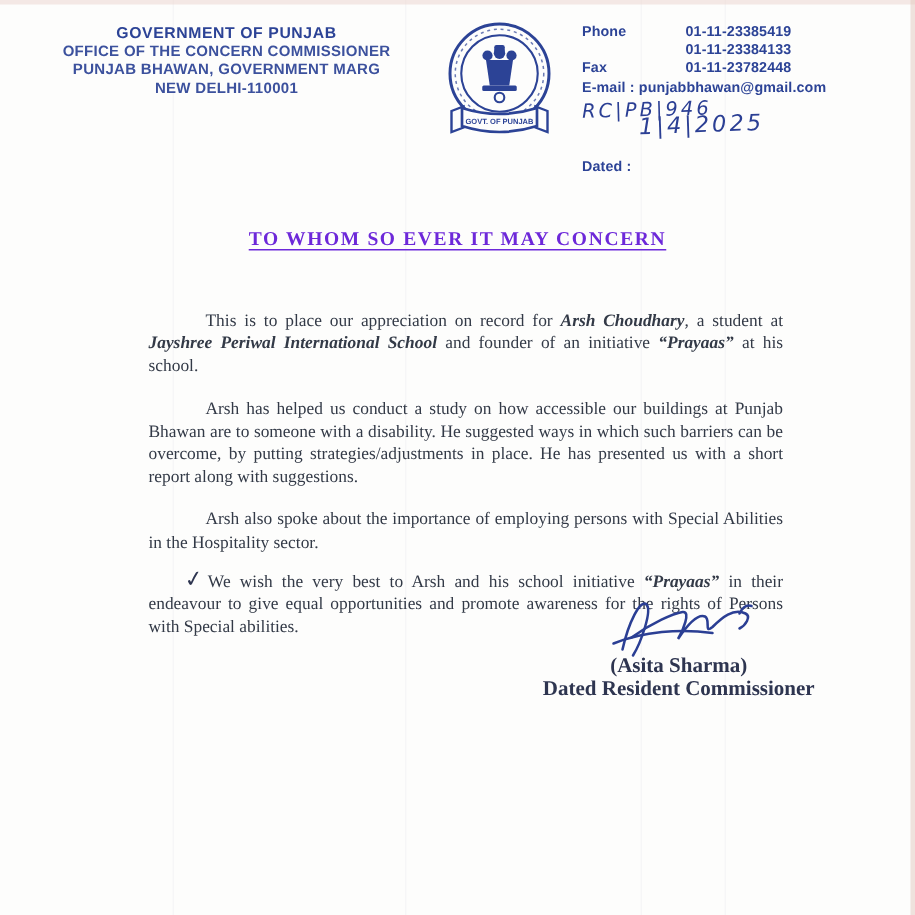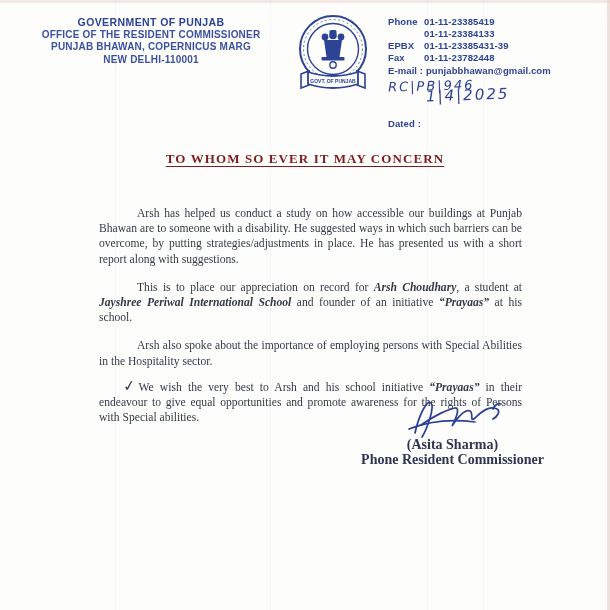--- a/index.html
+++ b/index.html
@@ -22,21 +22,21 @@
     font-family:"Liberation Sans", sans-serif;
     color:#2c4396;
   }
   .org-block{width:242px;text-align:center;line-height:12.5px;padding-top:4px;}
   .org-l1{font-size:10.5px;font-weight:bold;letter-spacing:.4px;}
   .org-l2,.org-l3,.org-l4{font-size:10px;font-weight:bold;opacity:.92;letter-spacing:.2px;}
   .emblem{width:82px;height:84px;flex:0 0 auto;margin-left:6px;}
   .contact-block{width:196px;font-size:9.5px;line-height:12px;font-weight:bold;letter-spacing:.1px;position:relative;padding-top:4px;}
   .c-row{display:flex;}
   .c-label{width:36px;flex:0 0 auto;}
-  .c-val{white-space:nowrap;}
+  .c-val{white-space:nowrap;margin-left:33px;}
   .c-indent{margin-left:36px;}
   .email-row{margin-top:1px;}
   .hand{
     font-family:"DejaVu Sans", sans-serif;
     font-style:italic;
     color:#2b3f94;
     font-weight:normal;
   }
   .ref-hand{
     display:block;
@@ -53,21 +53,21 @@
     letter-spacing:2px;
     transform:rotate(-2deg);
   }
 
   
   .title{
     position:absolute;top:151px;left:0;right:0;
     text-align:center;
     font-size:13px;font-weight:bold;
     letter-spacing:1.1px;
-    color:#7f1d1d;
+    color:#6d28d9;
     text-decoration:underline;
     text-underline-offset:3px;
   }
 
   
   .body-text{
     position:absolute;top:206px;left:99px;width:423px;
     font-size:11.6px;line-height:15.2px;
     color:#333a47;
     text-align:justify;
@@ -104,22 +104,22 @@
   <div class="scan-line" style="left:270px"></div>
   <div class="scan-line" style="left:427px"></div>
   <div class="scan-line" style="left:483px"></div>
   <div class="edge-top"></div>
   <div class="edge-right"></div>
 
   <div class="header">
 
     <div class="org-block">
       <div class="org-l1">GOVERNMENT OF PUNJAB</div>
-      <div class="org-l2">OFFICE OF THE RESIDENT COMMISSIONER</div>
-      <div class="org-l3">PUNJAB BHAWAN, COPERNICUS MARG</div>
+      <div class="org-l2">OFFICE OF THE CONCERN COMMISSIONER</div>
+      <div class="org-l3">PUNJAB BHAWAN, GOVERNMENT MARG</div>
       <div class="org-l4">NEW DELHI-110001</div>
     </div>
 
     <svg class="emblem" viewBox="0 0 82 84">
       <g fill="none" stroke="#2c4396" stroke-width="2">
         <circle cx="41" cy="37" r="33"></circle>
         <circle cx="41" cy="37" r="25.5" stroke-width="1.4"></circle>
       </g>
       <circle cx="41" cy="37" r="29.5" fill="none" stroke="#2c4396" stroke-width="1" stroke-dasharray="2 2.5" opacity="0.7"></circle>
 
@@ -143,57 +143,53 @@
 
     <div class="contact-block">
       <div class="c-row">
         <span class="c-label">Phone</span>
         <span class="c-val">01-11-23385419</span>
       </div>
       <div class="c-indent">
         <span class="c-val">01-11-23384133</span>
       </div>
       <div class="c-row">
-        <span class="c-label">EPBX</span>
-        <span class="c-val">01-11-23385431-39</span>
-      </div>
-      <div class="c-row">
         <span class="c-label">Fax</span>
         <span class="c-val">01-11-23782448</span>
       </div>
       <div class="email-row">
         <span>E-mail :</span>
         <span>punjabbhawan@gmail.com</span>
       </div>
       <span class="hand ref-hand">RC|PB|946</span>
       <div class="dated-row">
         <span class="dated-label">Dated :</span>
         <span class="hand date-hand">1|4|2025</span>
       </div>
     </div>
   </div>
 
   <div class="title">TO WHOM SO EVER IT MAY CONCERN</div>
 
   <div class="body-text">
+    <p><span>This is to place our appreciation on record for </span><span class="bi">Arsh Choudhary</span><span>, a student at </span><span class="bi">Jayshree Periwal International School</span><span> and founder of an initiative </span><span class="bi">“Prayaas”</span><span> at his school.</span></p>
+
     <p>Arsh has helped us conduct a study on how accessible our buildings at Punjab Bhawan are to someone with a disability. He suggested ways in which such barriers can be overcome, by putting strategies/adjustments in place. He has presented us with a short report along with suggestions.</p>
-
-    <p><span>This is to place our appreciation on record for </span><span class="bi">Arsh Choudhary</span><span>, a student at </span><span class="bi">Jayshree Periwal International School</span><span> and founder of an initiative </span><span class="bi">“Prayaas”</span><span> at his school.</span></p>
 
     <p style="margin-bottom:10px;">Arsh also spoke about the importance of employing persons with Special Abilities in the Hospitality sector.</p>
 
     <p class="p4"><span class="check">✓</span><span>We wish the very best to Arsh and his school initiative </span><span class="bi">“Prayaas”</span><span> in their endeavour to give equal opportunities and promote awareness for the rights of Persons with Special abilities.</span></p>
   </div>
 
   <svg class="sig-scribble" viewBox="0 0 100 50">
     <g fill="none" stroke="#2b3f94" stroke-width="1.7" stroke-linecap="round">
       <path d="M10 40 C14 22 22 6 26 10 C30 14 22 36 17 44"></path>
       <path d="M16 32 C30 22 44 16 50 15 C56 14 50 28 47 33 C53 24 60 16 65 18 C69 20 64 30 70 25 C76 19 84 12 92 16 C96 18 92 24 88 26"></path>
       <path d="M4 36 C24 28 48 26 70 29"></path>
       <path d="M88 16 C90 12 93 10 96 11"></path>
     </g>
   </svg>
   <div class="sig-block">
     <div>(Asita Sharma)</div>
-    <div>Phone Resident Commissioner</div>
+    <div>Dated Resident Commissioner</div>
   </div>
 
 </div>
 
 </body></html>

